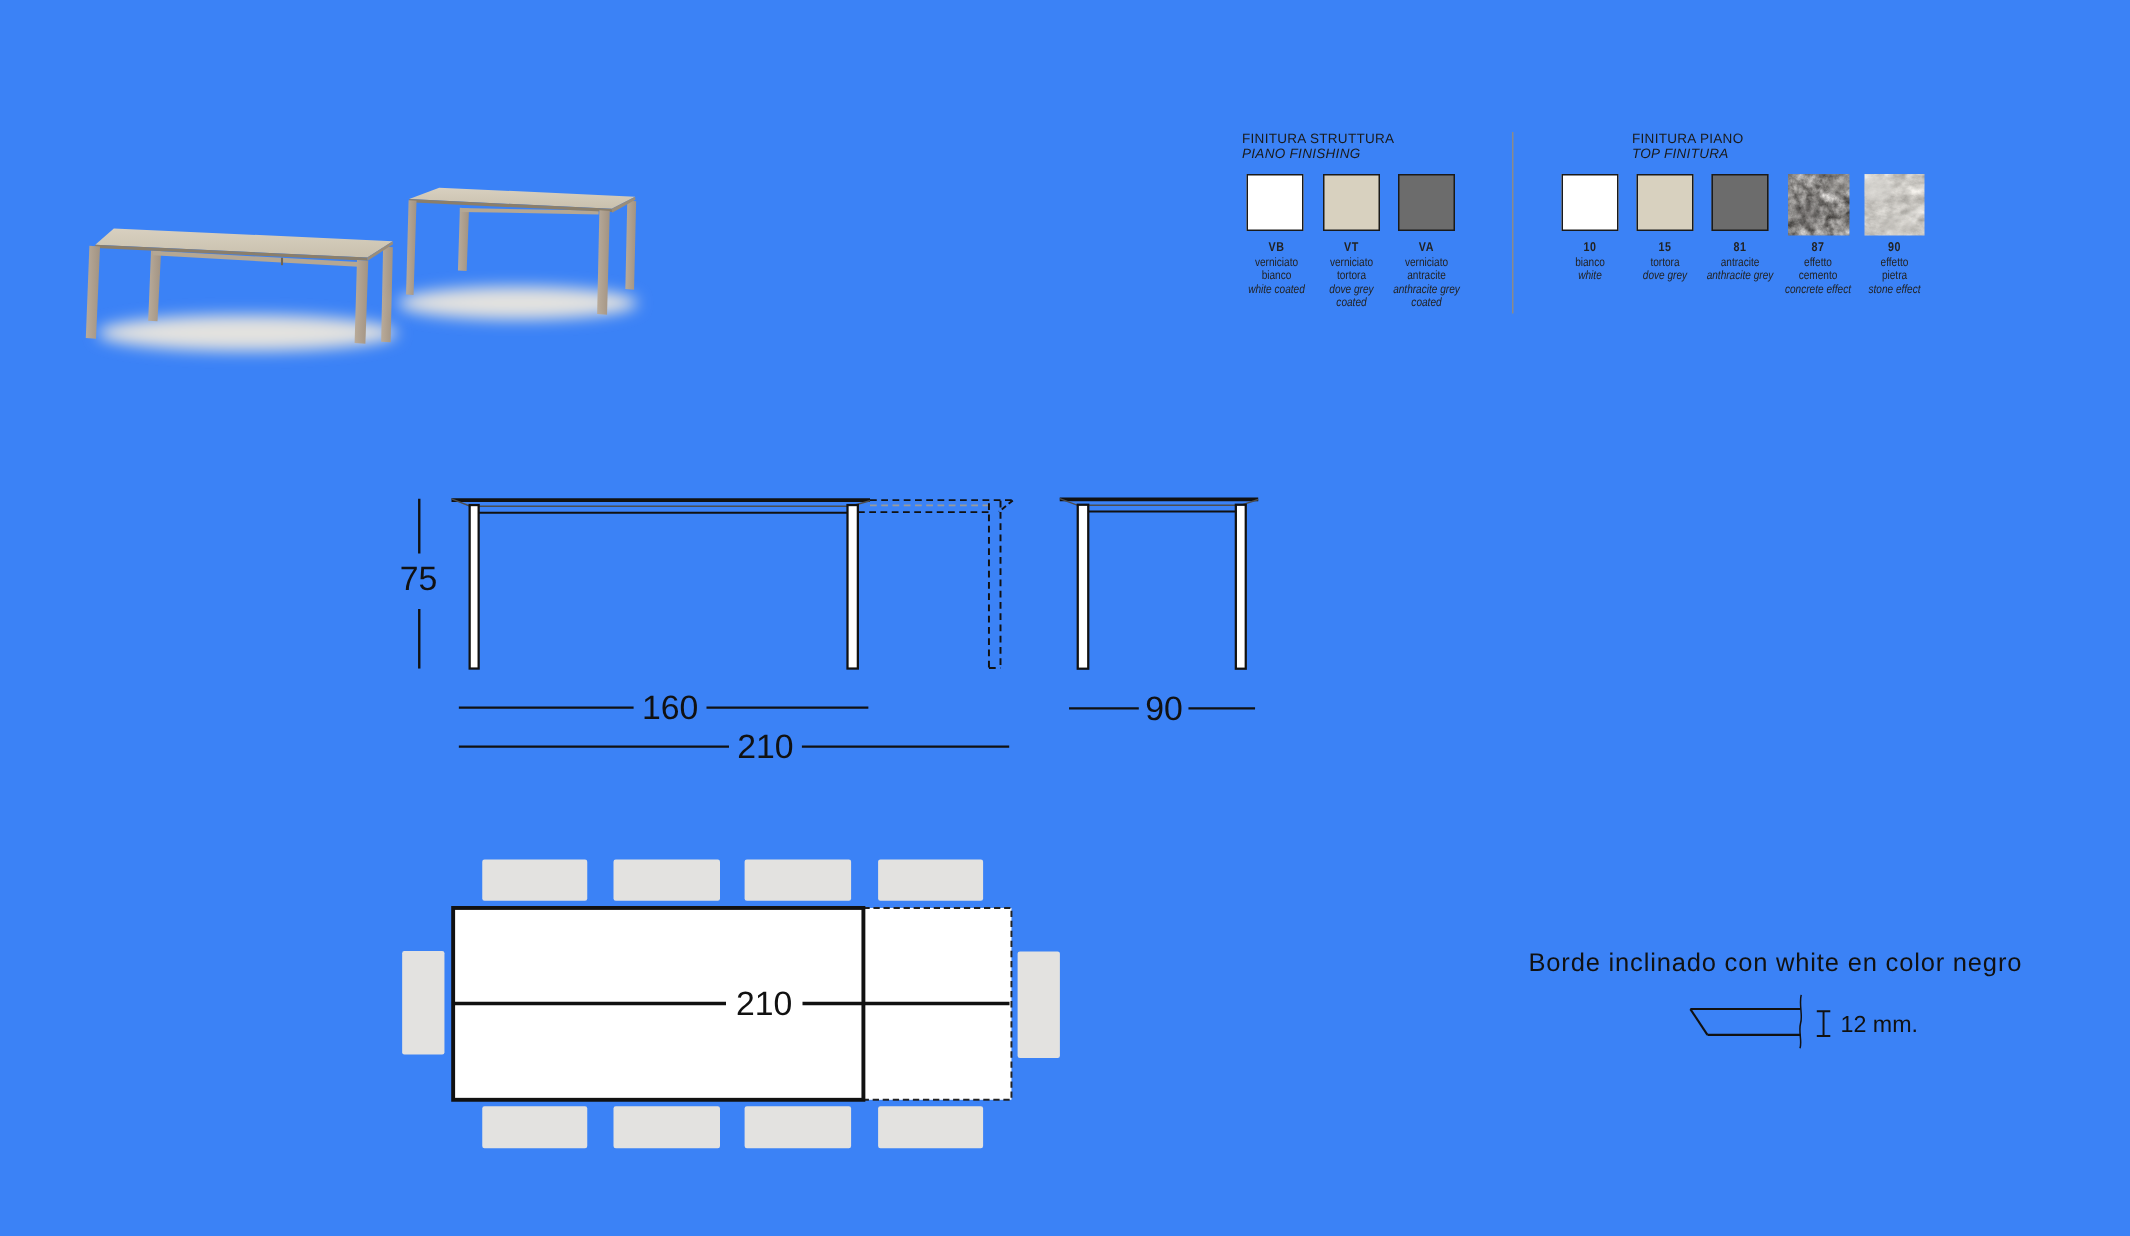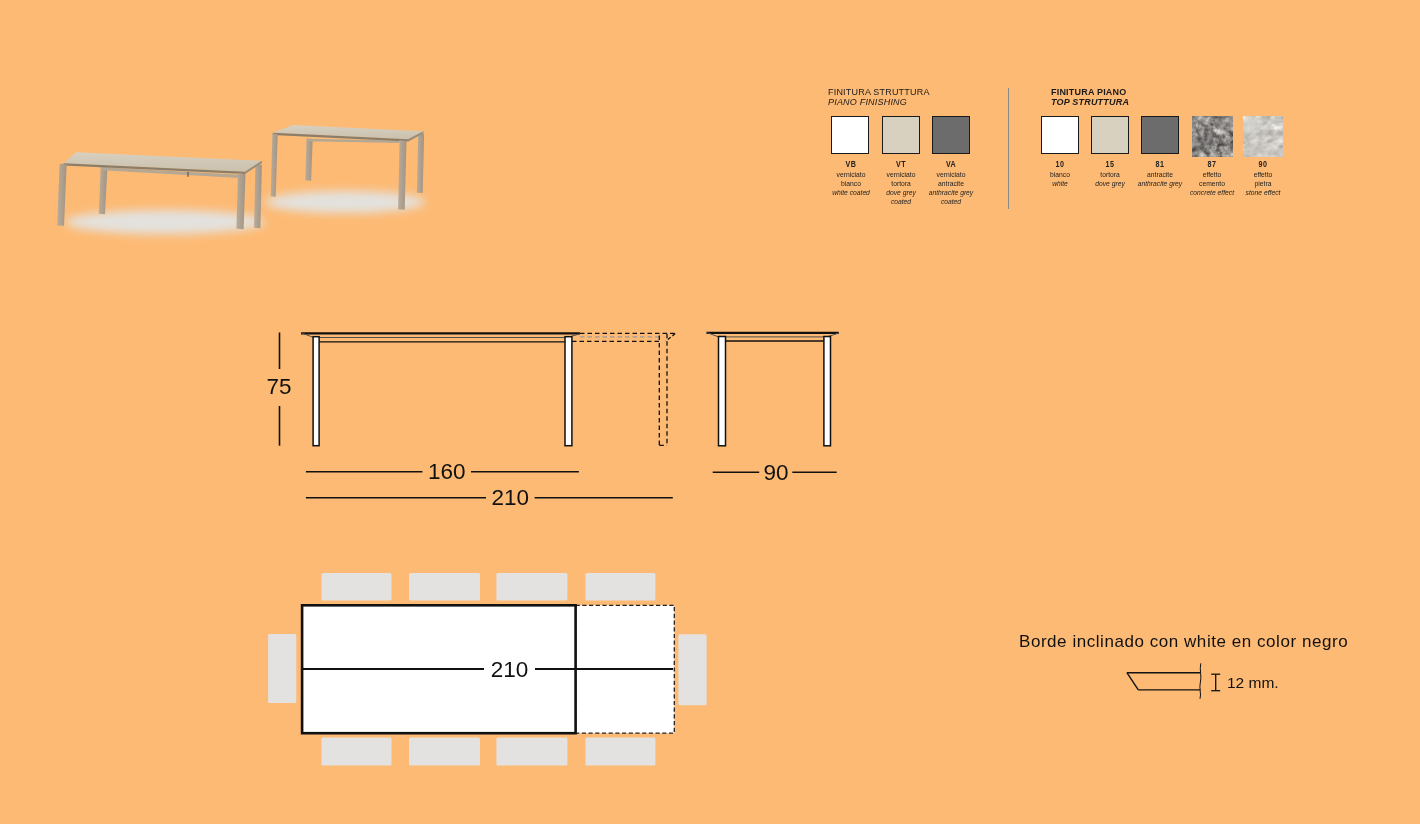--- a/index.html
+++ b/index.html
@@ -1,17 +1,17 @@
 <!DOCTYPE html>
 <html><head>
 <meta charset="utf-8">
 <style>
   html,body{margin:0;padding:0;background:#ffffff;}
   body{font-family:"Liberation Sans",sans-serif;color:#1a1a1a;}
-  #page{position:relative;width:1420px;height:824px;background:#fdba74;overflow:hidden;}
+  #page{position:relative;width:1420px;height:824px;background:#3b82f6;overflow:hidden;}
   .abs{position:absolute;}
   .hdr{font-size:9px;line-height:10.2px;letter-spacing:0.2px;color:#1a1a1a;}
   .hdr .it{font-style:italic;}
   .swlabel{font-size:8px;line-height:9px;text-align:center;color:#222;transform:scaleX(0.84);transform-origin:center top;}
   .swlabel b{font-size:8.5px;letter-spacing:0.5px;}
   .swlabel .it{font-style:italic;}
   .swlabel .gap{height:1px;}
 </style>
 </head>
 <body>
@@ -66,21 +66,21 @@
 
   <polygon points="383.4,31.2 367.8,39.2 368.1,41.8 383.6,33.2" fill="#9a8d7a"></polygon>
 
   <polygon points="232.4,33.5 237.7,33.9 235.7,96.7 230.7,96.3" fill="url(#legg)"></polygon>
 
   <polygon points="359.6,40.2 366.5,40.7 364.7,109.8 358.1,109.4" fill="url(#legg)"></polygon>
 </svg>
 
 <div class="abs hdr" style="left:828px;top:87px;">FINITURA STRUTTURA<br><span class="it">PIANO FINISHING</span></div>
 
-<div class="abs hdr" style="left:1051px;top:87px;font-weight:bold;">FINITURA PIANO<br><span class="it">TOP STRUTTURA</span></div>
+<div class="abs hdr" style="left:1088px;top:87px;">FINITURA PIANO<br><span class="it">TOP FINITURA</span></div>
 
 <div class="abs" style="left:1008px;top:88px;width:1px;height:121px;background:#8a8a8a;"></div>
 
 <div class="abs" style="left:831px;top:116px;width:36px;height:36px;background:#fff;border:1.5px solid #1a1a1a;"></div>
 
 <div class="abs swlabel" style="left:816px;top:160px;width:70px;"><b>VB</b><div class="gap"></div>verniciato<br>bianco<br><span class="it">white coated</span></div>
 
 <div class="abs" style="left:882px;top:116px;width:36px;height:36px;background:#d8d1bf;border:1.5px solid #1a1a1a;"></div>
 
 <div class="abs swlabel" style="left:866px;top:160px;width:70px;"><b>VT</b><div class="gap"></div>verniciato<br>tortora<br><span class="it">dove grey<br>coated</span></div>

